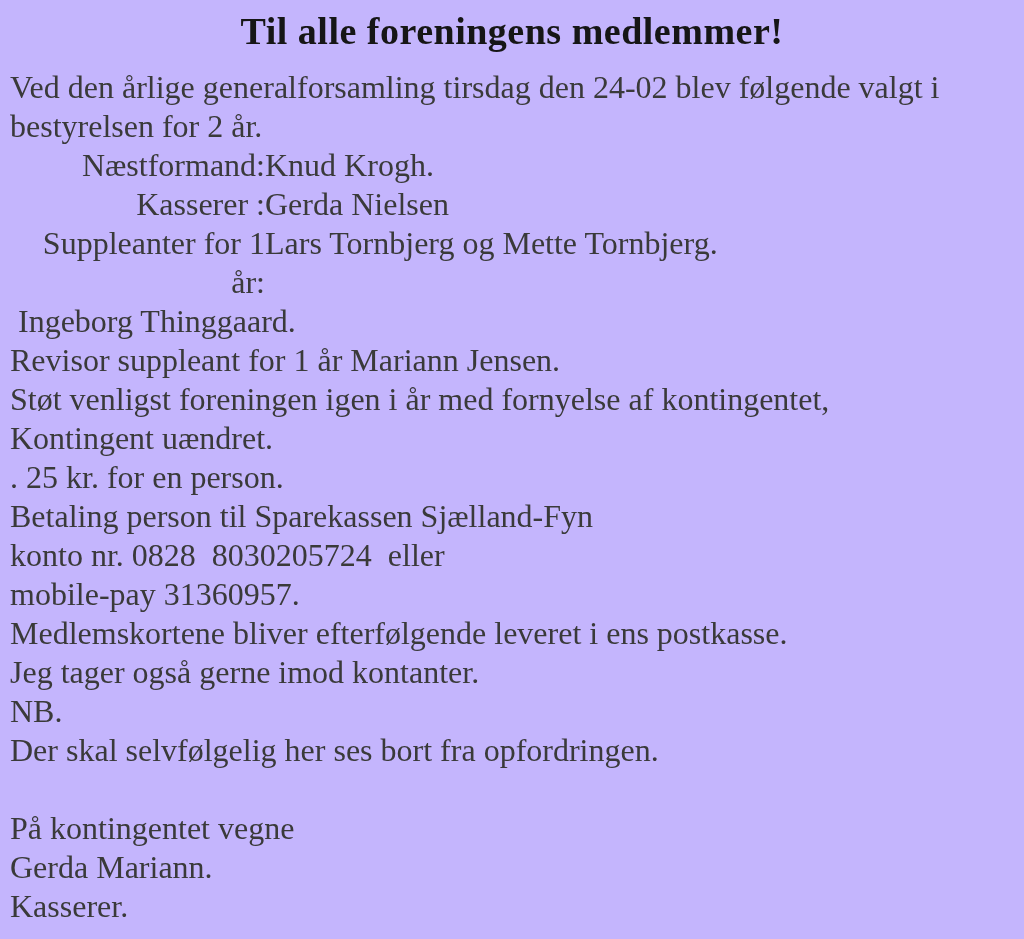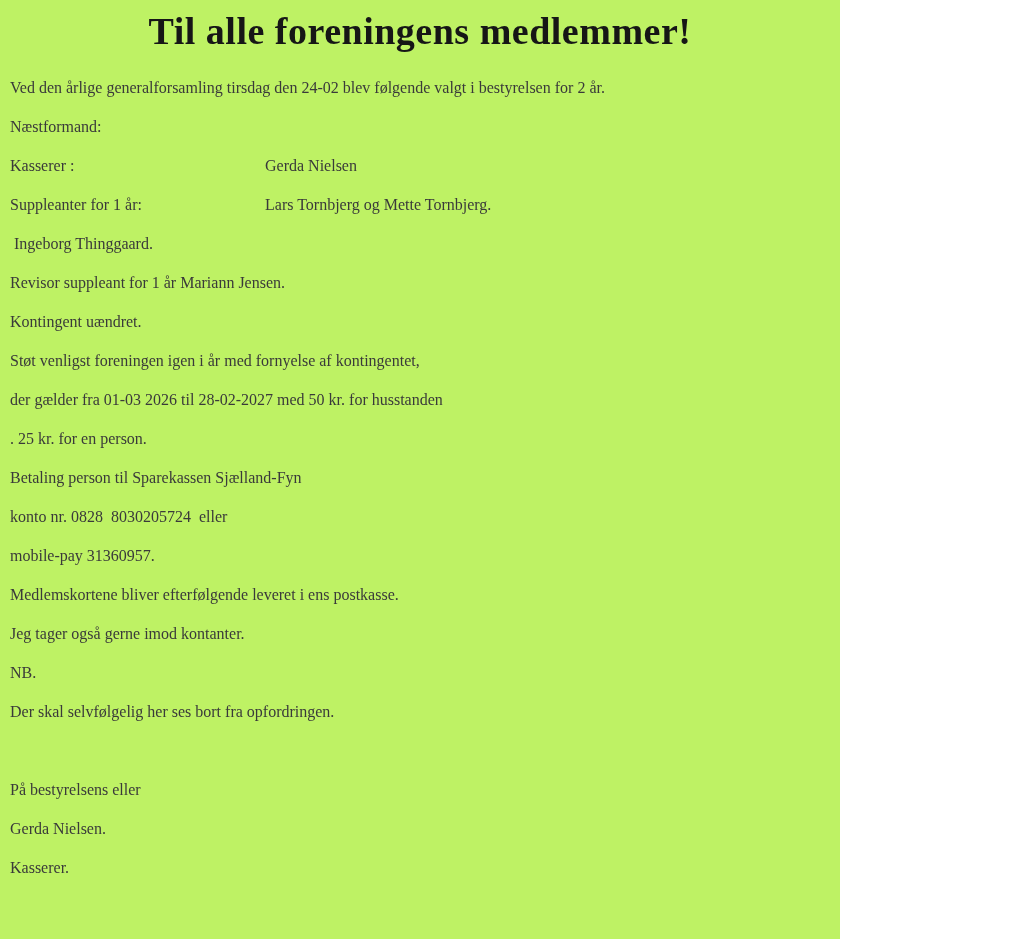--- a/index.html
+++ b/index.html
@@ -2,85 +2,86 @@
 <html><head>
 <meta charset="utf-8">
 <style>
   * { box-sizing: border-box; }
   html, body {
     margin: 0;
     padding: 0;
     background: #ffffff;
   }
   .page {
-    width: 840px;
+    width: 1024px;
     height: 939px;
-    background: #bef264;
+    background: #c4b5fd;
     padding: 6px 10px 0 10px;
     overflow: hidden;
     font-family: "Liberation Serif", "DejaVu Serif", serif;
   }
   .doc-title {
     font-family: "Liberation Serif", "DejaVu Serif", serif;
     font-size: 38px;
     font-weight: bold;
     color: #161616;
     text-align: center;
     margin: 4px 0 14px 0;
     line-height: 1.15;
     letter-spacing: 0.5px;
   }
   .line, .row {
-    font-size: 16px;
+    font-size: 32px;
     line-height: 39px;
     min-height: 39px;
     color: #3a3a3a;
     white-space: pre-wrap;
   }
   .row { display: flex; }
   .row-label {
     width: 255px;
     flex: 0 0 255px;
+    text-align: right;
   }
   .row-value { flex: 1; }
 </style>
 </head>
 <body>
 
 <div class="page">
 
   <h1 class="doc-title">Til alle foreningens medlemmer!</h1>
 
   <div class="line">Ved den årlige generalforsamling tirsdag den 24-02 blev følgende valgt i bestyrelsen for 2 år.</div>
 
   <div class="row">
     <span class="row-label">Næstformand:</span>
+    <span class="row-value">Knud Krogh.</span>
   </div>
   <div class="row">
     <span class="row-label">Kasserer :</span>
     <span class="row-value">Gerda Nielsen</span>
   </div>
   <div class="row">
     <span class="row-label">Suppleanter for 1 år:</span>
     <span class="row-value">Lars Tornbjerg og Mette Tornbjerg.</span>
   </div>
   <div class="row">
     <span class="row-value"> Ingeborg Thinggaard.</span>
   </div>
 
   <div class="line">Revisor suppleant for 1 år Mariann Jensen.</div>
+  <div class="line">Støt venligst foreningen igen i år med fornyelse af kontingentet,</div>
   <div class="line">Kontingent uændret.</div>
-  <div class="line">Støt venligst foreningen igen i år med fornyelse af kontingentet,</div>
-  <div class="line">der gælder fra 01-03 2026 til 28-02-2027 med 50 kr. for husstanden</div>
   <div class="line">. 25 kr. for en person.</div>
   <div class="line">Betaling person til Sparekassen Sjælland-Fyn</div>
   <div class="line">konto nr. 0828  8030205724  eller</div>
   <div class="line">mobile-pay 31360957.</div>
   <div class="line">Medlemskortene bliver efterfølgende leveret i ens postkasse.</div>
   <div class="line">Jeg tager også gerne imod kontanter.</div>
   <div class="line">NB.</div>
   <div class="line">Der skal selvfølgelig her ses bort fra opfordringen.</div>
   <div class="line"></div>
-  <div class="line">På bestyrelsens eller</div>
-  <div class="line">Gerda Nielsen.</div>
+  <div class="line">På kontingentet vegne</div>
+  <div class="line">Gerda Mariann.</div>
   <div class="line">Kasserer.</div>
 
 </div>
 
 </body></html>

